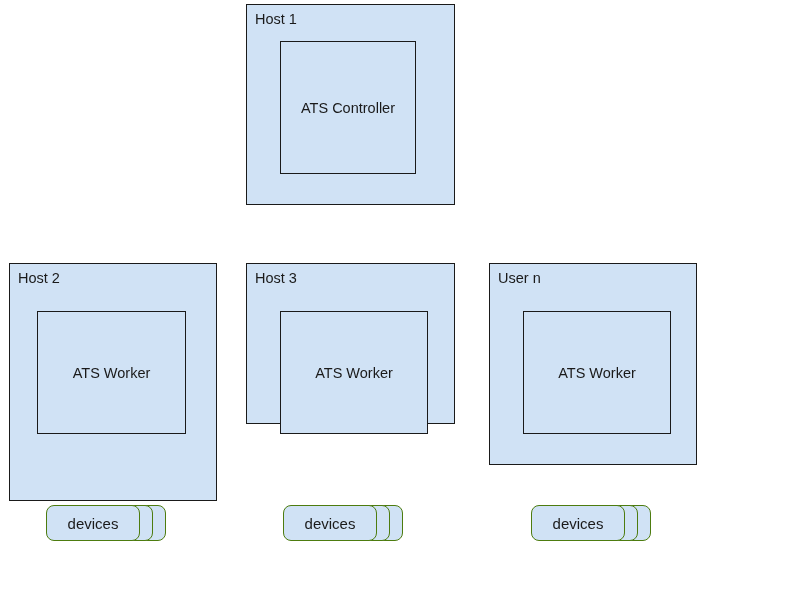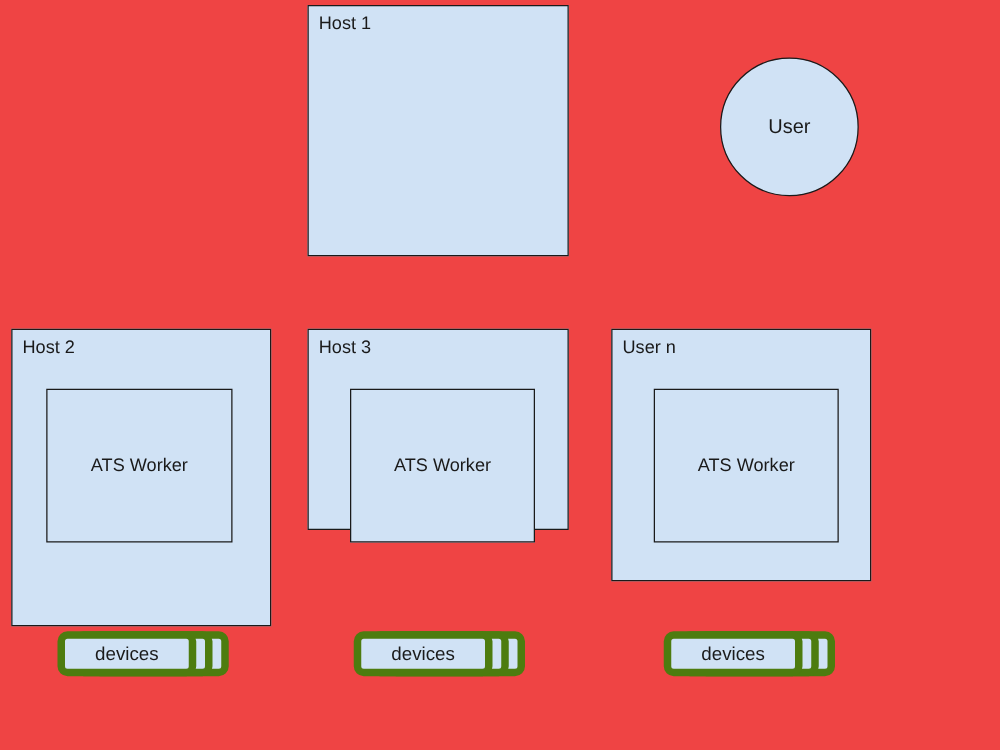--- a/index.html
+++ b/index.html
@@ -8,21 +8,21 @@
     padding: 0;
     background: #000000;
   }
   body {
     font-family: "Liberation Sans", sans-serif;
   }
   #canvas {
     position: relative;
     width: 800px;
     height: 600px;
-    background: #ef4444;
+    background: #ffffff;
     overflow: hidden;
   }
 
   
   .host-box {
     position: absolute;
     background: #d0e2f5;
     border: 1px solid #1a1a1a;
     box-sizing: border-box;
   }
@@ -72,24 +72,24 @@
 
   
   .devices-stack {
     position: absolute;
     width: 122px;
     height: 37px;
   }
   .devices-card {
     position: absolute;
     top: 0;
-    width: 111px;
+    width: 94px;
     height: 36px;
     background: #d0e2f5;
-    border: 6px solid #4d7c0f;
+    border: 1px solid #4d7c0f;
     border-radius: 8px;
     box-sizing: border-box;
   }
   .devices-card.back2 { left: 26px; }
   .devices-card.back1 { left: 13px; }
   .devices-card.front {
     left: 0;
     display: flex;
     align-items: center;
     justify-content: center;
@@ -100,25 +100,25 @@
     white-space: nowrap;
   }
 </style>
 </head>
 <body>
 
 <div id="canvas">
 
   <div class="host-box" style="left:246px; top:4px; width:209px; height:201px;">
     <div class="host-label">Host 1</div>
+    <div class="inner-box" style="left:33px; top:36px; width:136px; height:133px;">
+      <span class="inner-label">ATS Controller</span>
+    </div>
   </div>
 
-  <div class="user-circle" style="left:576px; top:46px; width:111px; height:111px;">
-    <span class="user-label">User</span>
-  </div>
 
   <div class="host-box" style="left:9px; top:263px; width:208px; height:238px;">
     <div class="host-label">Host 2</div>
     <div class="inner-box" style="left:27px; top:47px; width:149px; height:123px;">
       <span class="inner-label">ATS Worker</span>
     </div>
   </div>
 
   <div class="host-box" style="left:246px; top:263px; width:209px; height:161px;">
     <div class="host-label">Host 3</div>

